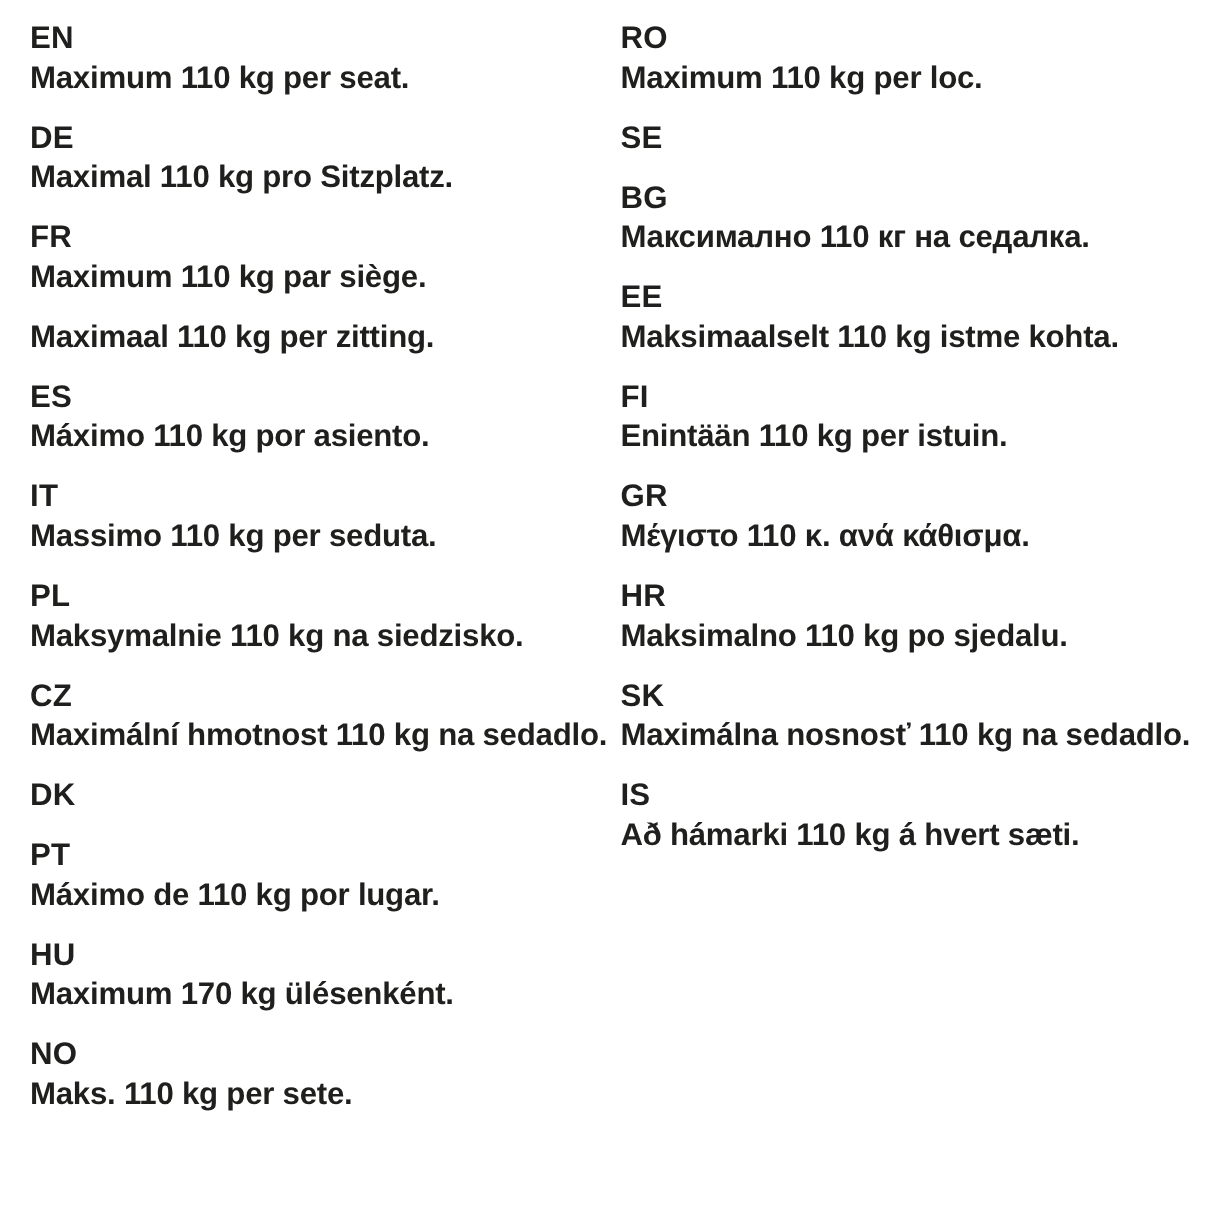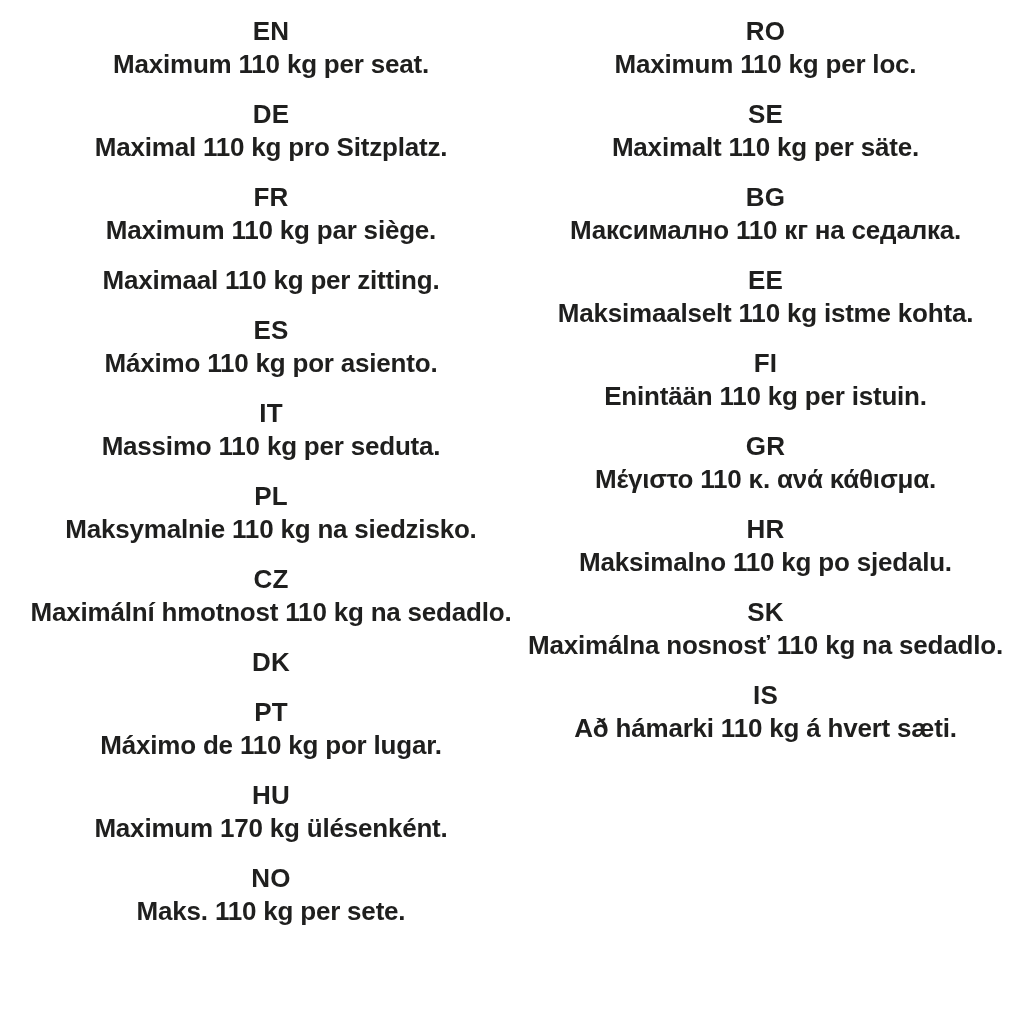--- a/index.html
+++ b/index.html
@@ -12,21 +12,20 @@
     height: 1024px;
     font-family: "Liberation Sans", sans-serif;
     color: #1f1f1e;
     overflow: hidden;
   }
   .page {
     display: flex;
     padding: 15px 0 0 25px;
     box-sizing: border-box;
     width: 1014px;
-    text-align: center;
   }
   .col {
     display: flex;
     flex-direction: column;
   }
   .col-left {
     width: 492px;
     flex: 0 0 492px;
   }
   .col-right {
@@ -105,21 +104,20 @@
     </div>
   </div>
 
   <div class="col col-right">
     <div class="entry">
       <div class="lang-code">RO</div>
       <div class="lang-text">Maximum 110 kg per loc.</div>
     </div>
     <div class="entry">
       <div class="lang-code">SE</div>
-      <div class="lang-text">Maximalt 110 kg per säte.</div>
     </div>
     <div class="entry">
       <div class="lang-code">BG</div>
       <div class="lang-text">Максимално 110 кг на седалка.</div>
     </div>
     <div class="entry">
       <div class="lang-code">EE</div>
       <div class="lang-text">Maksimaalselt 110 kg istme kohta.</div>
     </div>
     <div class="entry">

